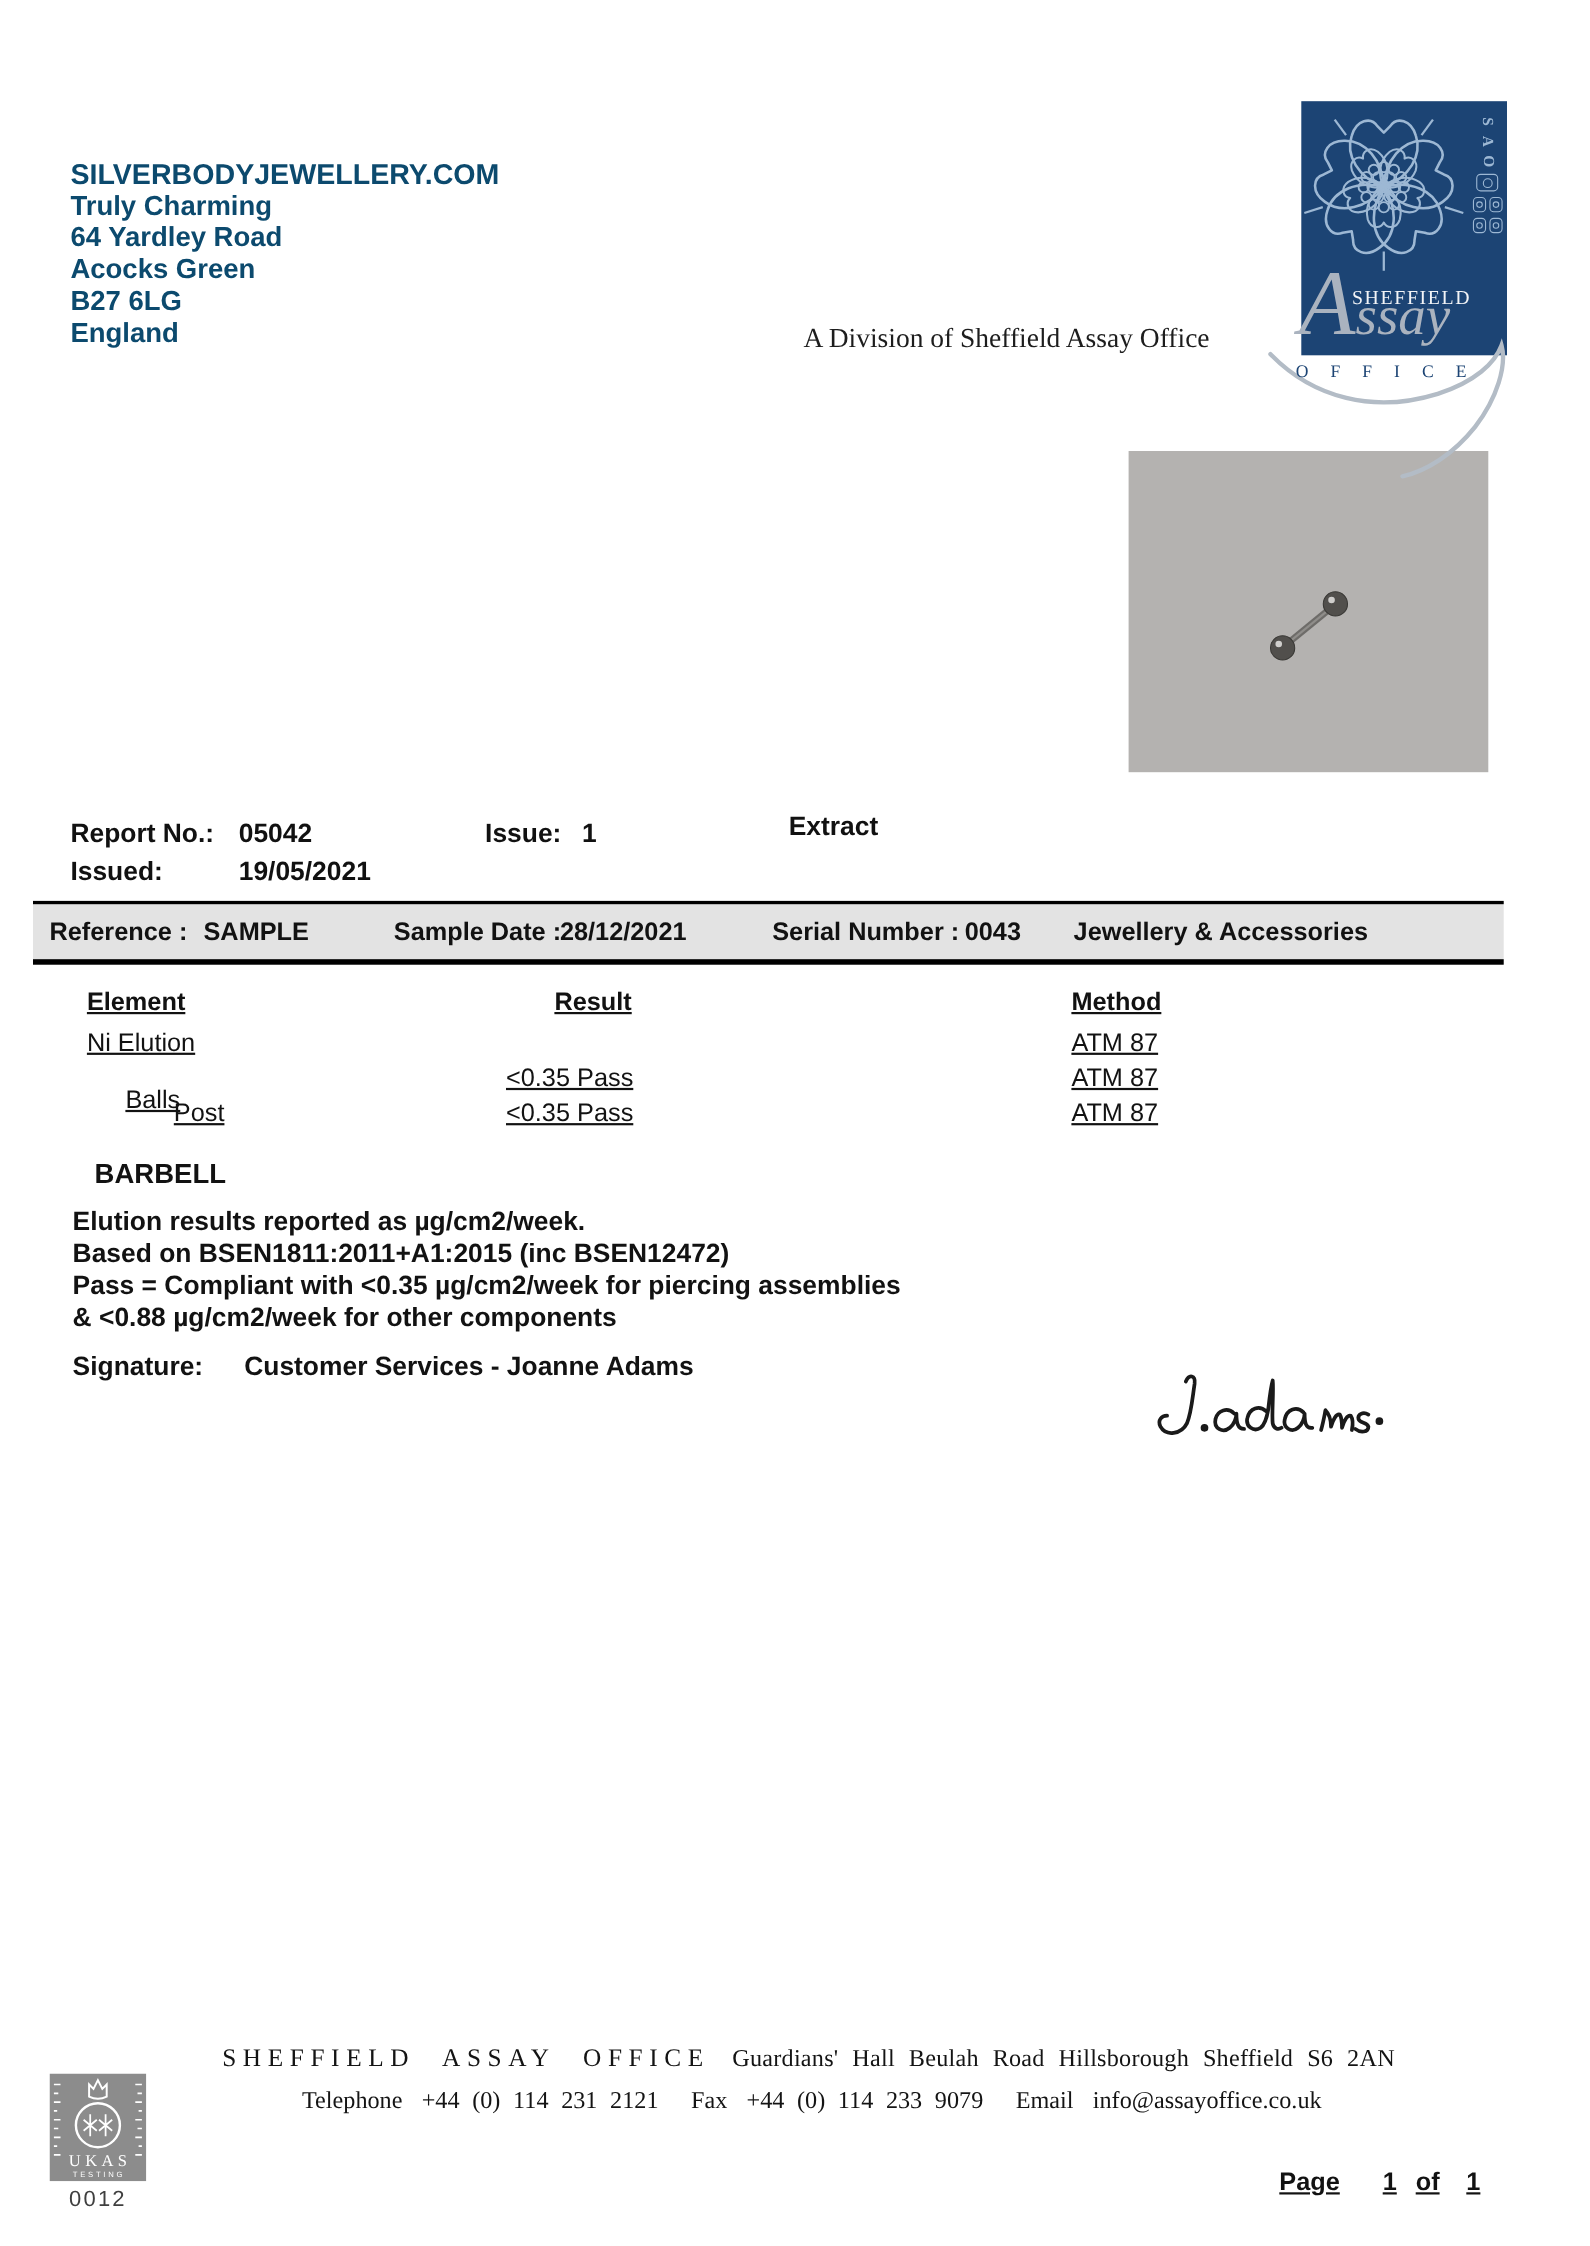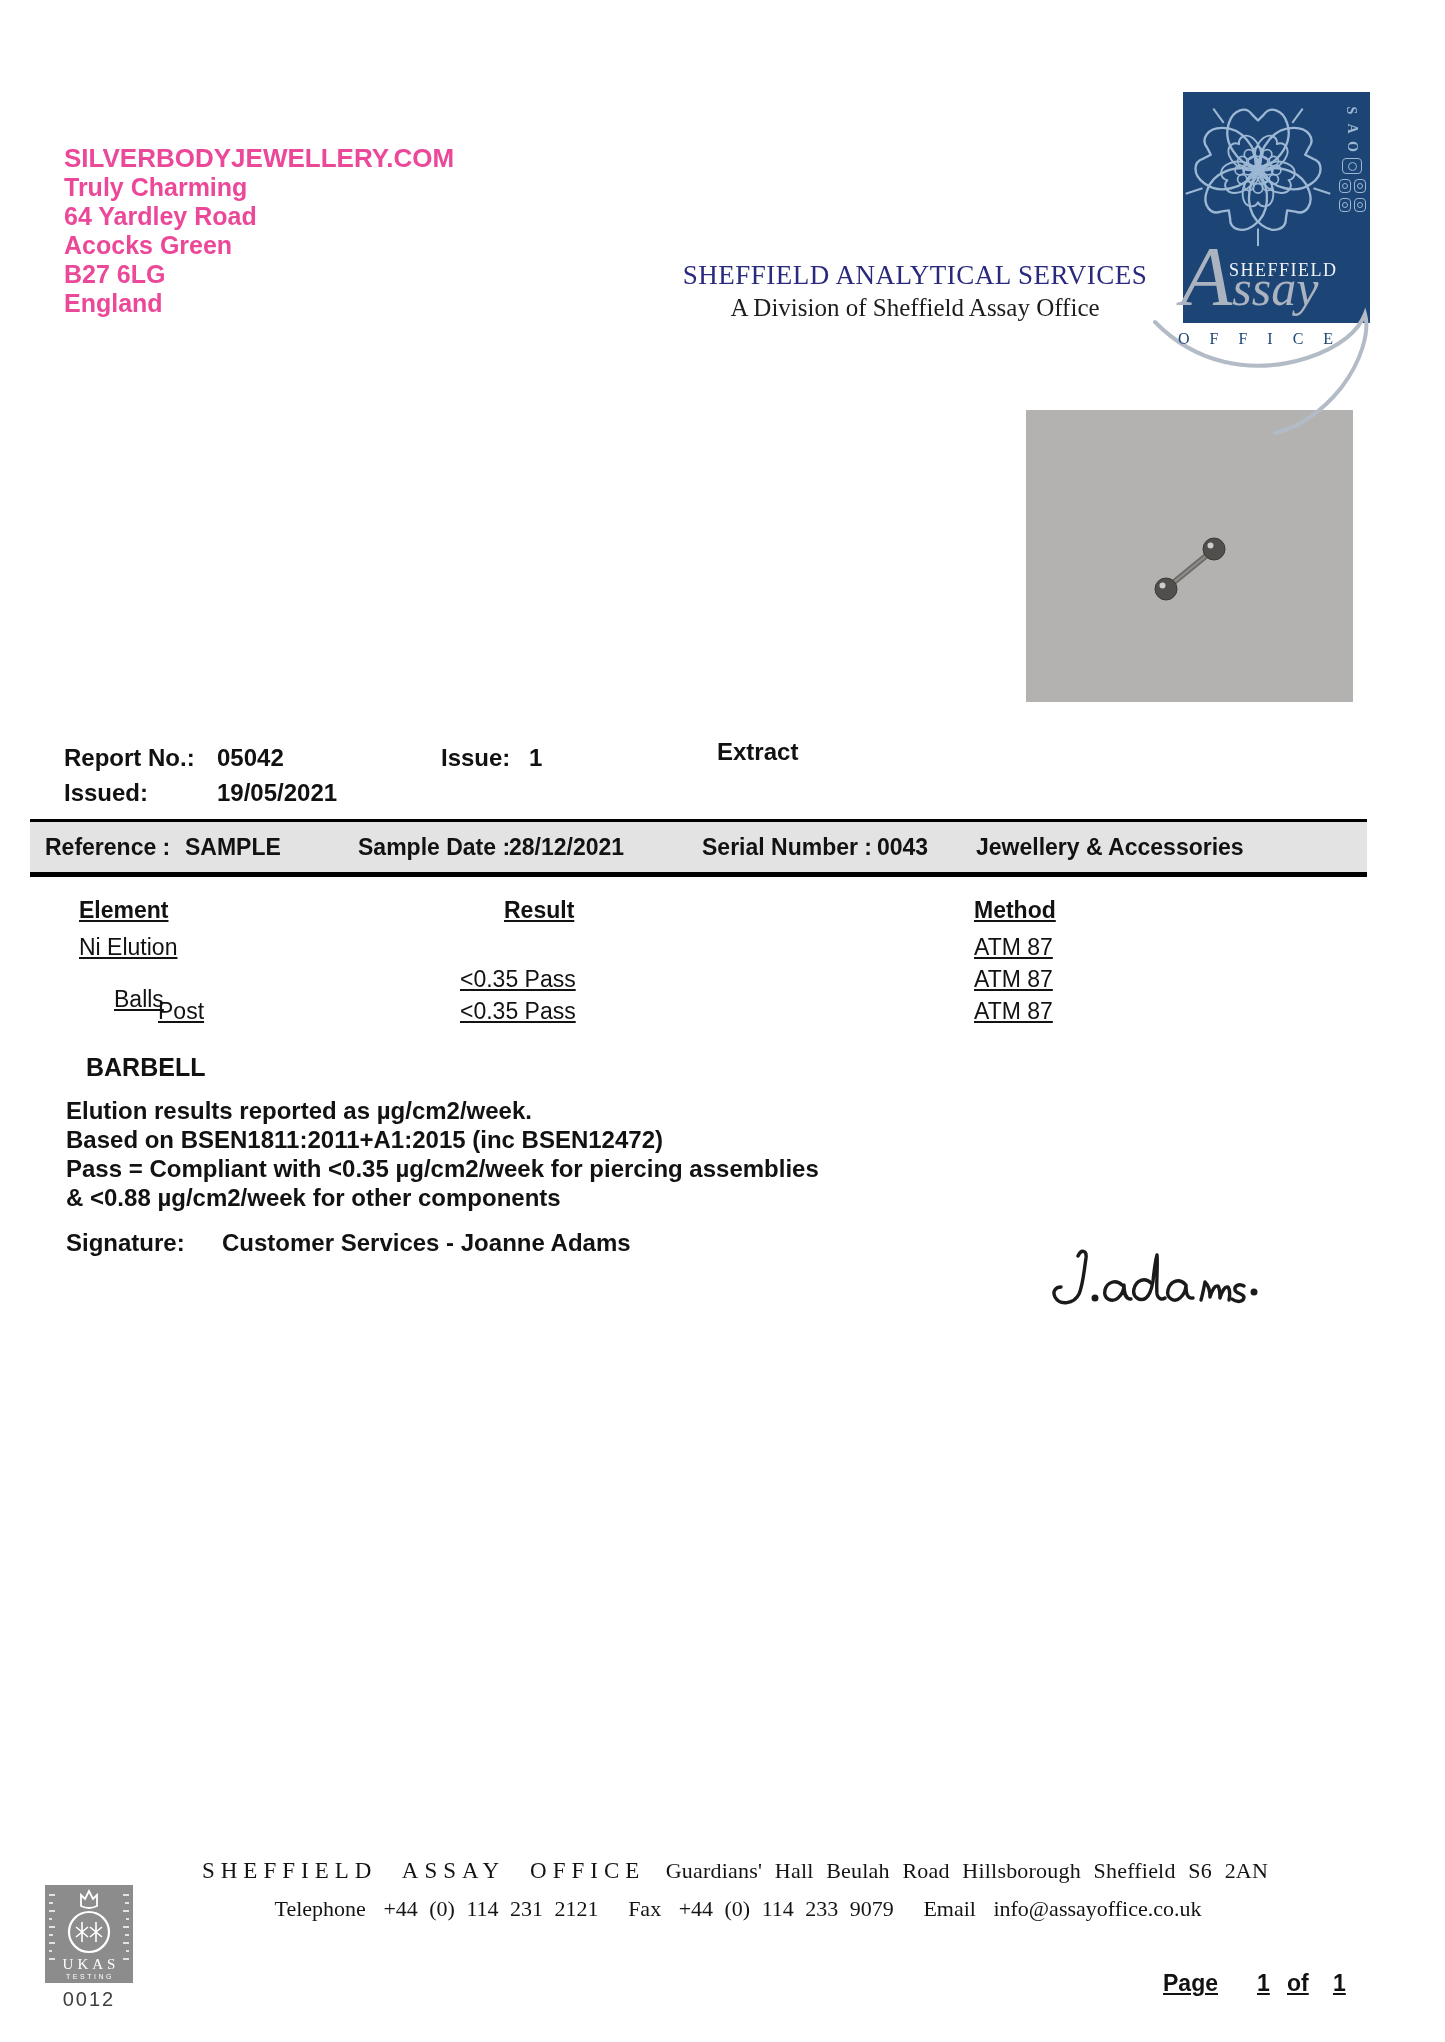--- a/index.html
+++ b/index.html
@@ -1,21 +1,21 @@
 <!DOCTYPE html>
 <html><head>
 <meta charset="utf-8">
 <style>
   html,body{margin:0;padding:0;background:#ffffff;}
   .page{position:relative;width:1445px;height:2042px;background:#fff;overflow:hidden;
         font-family:"Liberation Sans",sans-serif;color:#121212;}
   .abs{position:absolute;}
 
   
-  .sender{left:64px;top:144px;font-size:25px;line-height:29px;font-weight:bold;color:#ec4899;}
+  .sender{left:64px;top:144px;font-size:25px;line-height:29px;font-weight:bold;color:#0c4a6e;}
   .sender .ttl{font-size:26px;}
 
   
   .svc-title{left:650px;top:260px;width:530px;text-align:center;font-family:"Liberation Serif",serif;
              font-size:27px;color:#29297d;letter-spacing:.5px;}
   .svc-sub{left:650px;top:294px;width:530px;text-align:center;font-family:"Liberation Serif",serif;
            font-size:25px;color:#1d1d1d;}
 
   
   .assay-box{left:1183px;top:92px;width:187px;height:231px;background:#1c4474;}
@@ -80,21 +80,20 @@
 
   <div class="abs sender">
     <div class="ttl">SILVERBODYJEWELLERY.COM</div>
     <div>Truly Charming</div>
     <div>64 Yardley Road</div>
     <div>Acocks Green</div>
     <div>B27 6LG</div>
     <div>England</div>
   </div>
 
-  <div class="abs svc-title">SHEFFIELD ANALYTICAL SERVICES</div>
   <div class="abs svc-sub">A Division of Sheffield Assay Office</div>
 
   <div class="abs assay-box">
     <svg class="rose" viewBox="0 0 100 104">
       <g stroke="#9db8d4" fill="none" stroke-width="1.6" stroke-linejoin="round">
         <path d="M50,48 C34,42 26,28 30,16 C33,6 42,4 46,10 L50,14 L54,10 C58,4 67,6 70,16 C74,28 66,42 50,48 Z"></path>
         <path d="M50,48 C34,42 26,28 30,16 C33,6 42,4 46,10 L50,14 L54,10 C58,4 67,6 70,16 C74,28 66,42 50,48 Z" transform="rotate(72 50 48)"></path>
         <path d="M50,48 C34,42 26,28 30,16 C33,6 42,4 46,10 L50,14 L54,10 C58,4 67,6 70,16 C74,28 66,42 50,48 Z" transform="rotate(144 50 48)"></path>
         <path d="M50,48 C34,42 26,28 30,16 C33,6 42,4 46,10 L50,14 L54,10 C58,4 67,6 70,16 C74,28 66,42 50,48 Z" transform="rotate(216 50 48)"></path>
         <path d="M50,48 C34,42 26,28 30,16 C33,6 42,4 46,10 L50,14 L54,10 C58,4 67,6 70,16 C74,28 66,42 50,48 Z" transform="rotate(288 50 48)"></path>

